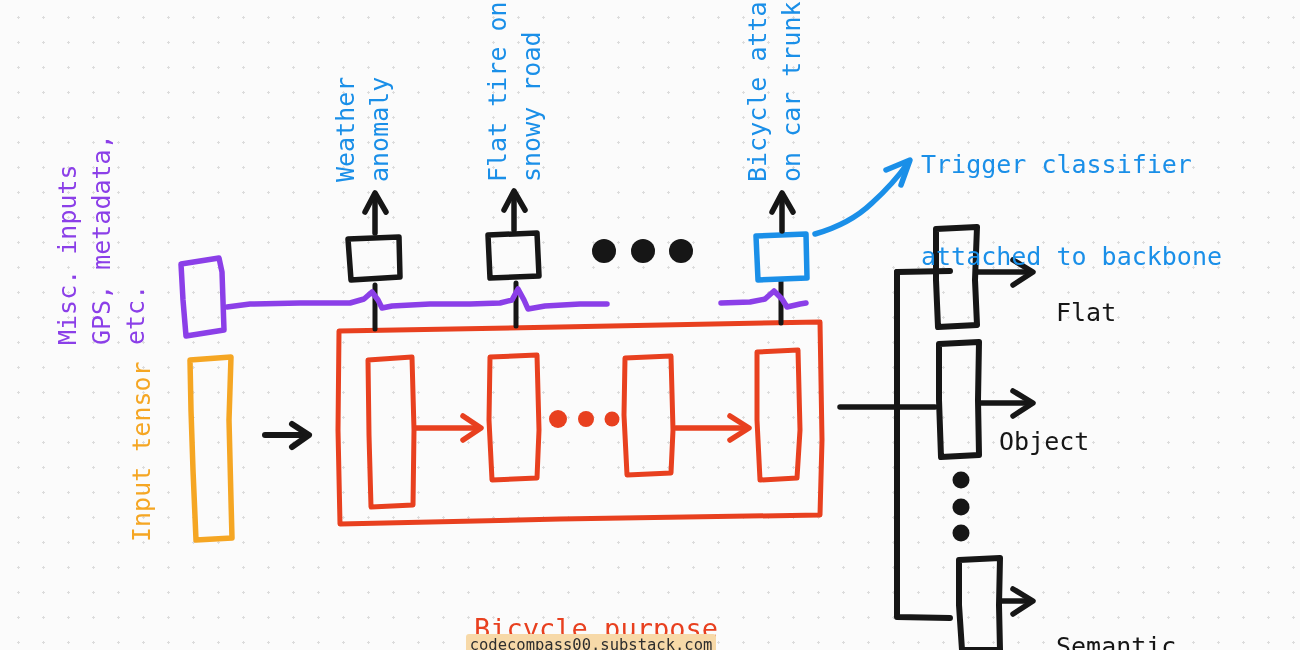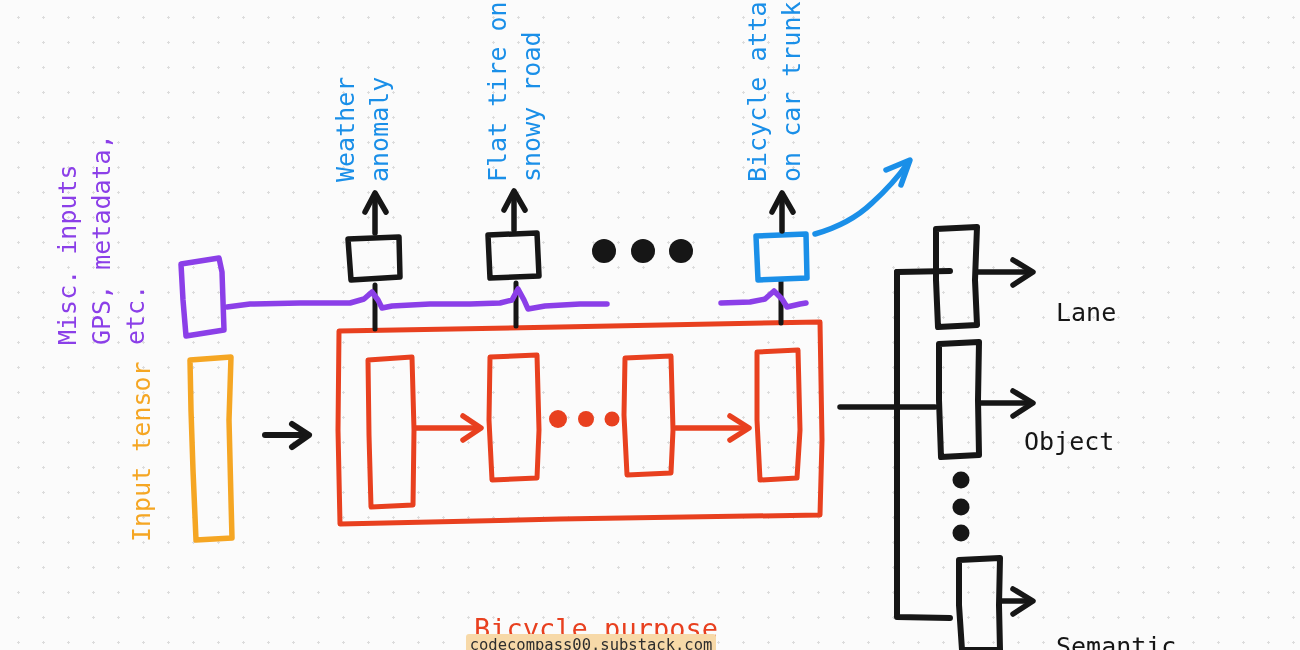--- a/index.html
+++ b/index.html
@@ -67,21 +67,21 @@
     left: 400px;
     top: 547px;
     text-align: center;
     width: 392px;
   }
   .out-label {
     font-size: 25px;
     color: #161616;
   }
   #out-lane  { left: 1056px; top: 237px; }
-  #out-obj   { left: 1024px; top: 366px; }
+  #out-obj   { left: 999px; top: 366px; }
   #out-sem   { left: 1056px; top: 571px; }
 
   .watermark {
     position: absolute;
     left: 466px;
     top: 634px;
     width: 250px;
     height: 22px;
     background: #F7D9A8;
     border-radius: 3px;
@@ -260,28 +260,32 @@
 
   <div class="vlbl vtxt-trig blue-txt" style="left:330px; top:182px;">Weather</div>
   <div class="vlbl vtxt-trig blue-txt" style="left:364px; top:182px;">anomaly</div>
 
   <div class="vlbl vtxt-trig blue-txt" style="left:482px; top:182px;">Flat tire on</div>
   <div class="vlbl vtxt-trig blue-txt" style="left:516px; top:182px;">snowy road</div>
 
   <div class="vlbl vtxt-trig blue-txt" style="left:742px; top:182px;">Bicycle attached</div>
   <div class="vlbl vtxt-trig blue-txt" style="left:776px; top:182px;">on car trunk</div>
 
+  <div class="lbl trigger-note blue-txt">
+    <div>Trigger classifier</div>
+    <div>attached to backbone</div>
+  </div>
 
   <div class="lbl backbone-caption red-txt">
     <div>Bicycle purpose</div>
     
   </div>
 
   <div class="lbl out-label" id="out-lane">
-    <div>Lane</div>
+    <div>Flat</div>
   </div>
   <div class="lbl out-label" id="out-obj">
     <div>Object</div>
   </div>
   <div class="lbl out-label" id="out-sem">
     <div>Semantic</div>
     
   </div>
 
   <div class="watermark">

